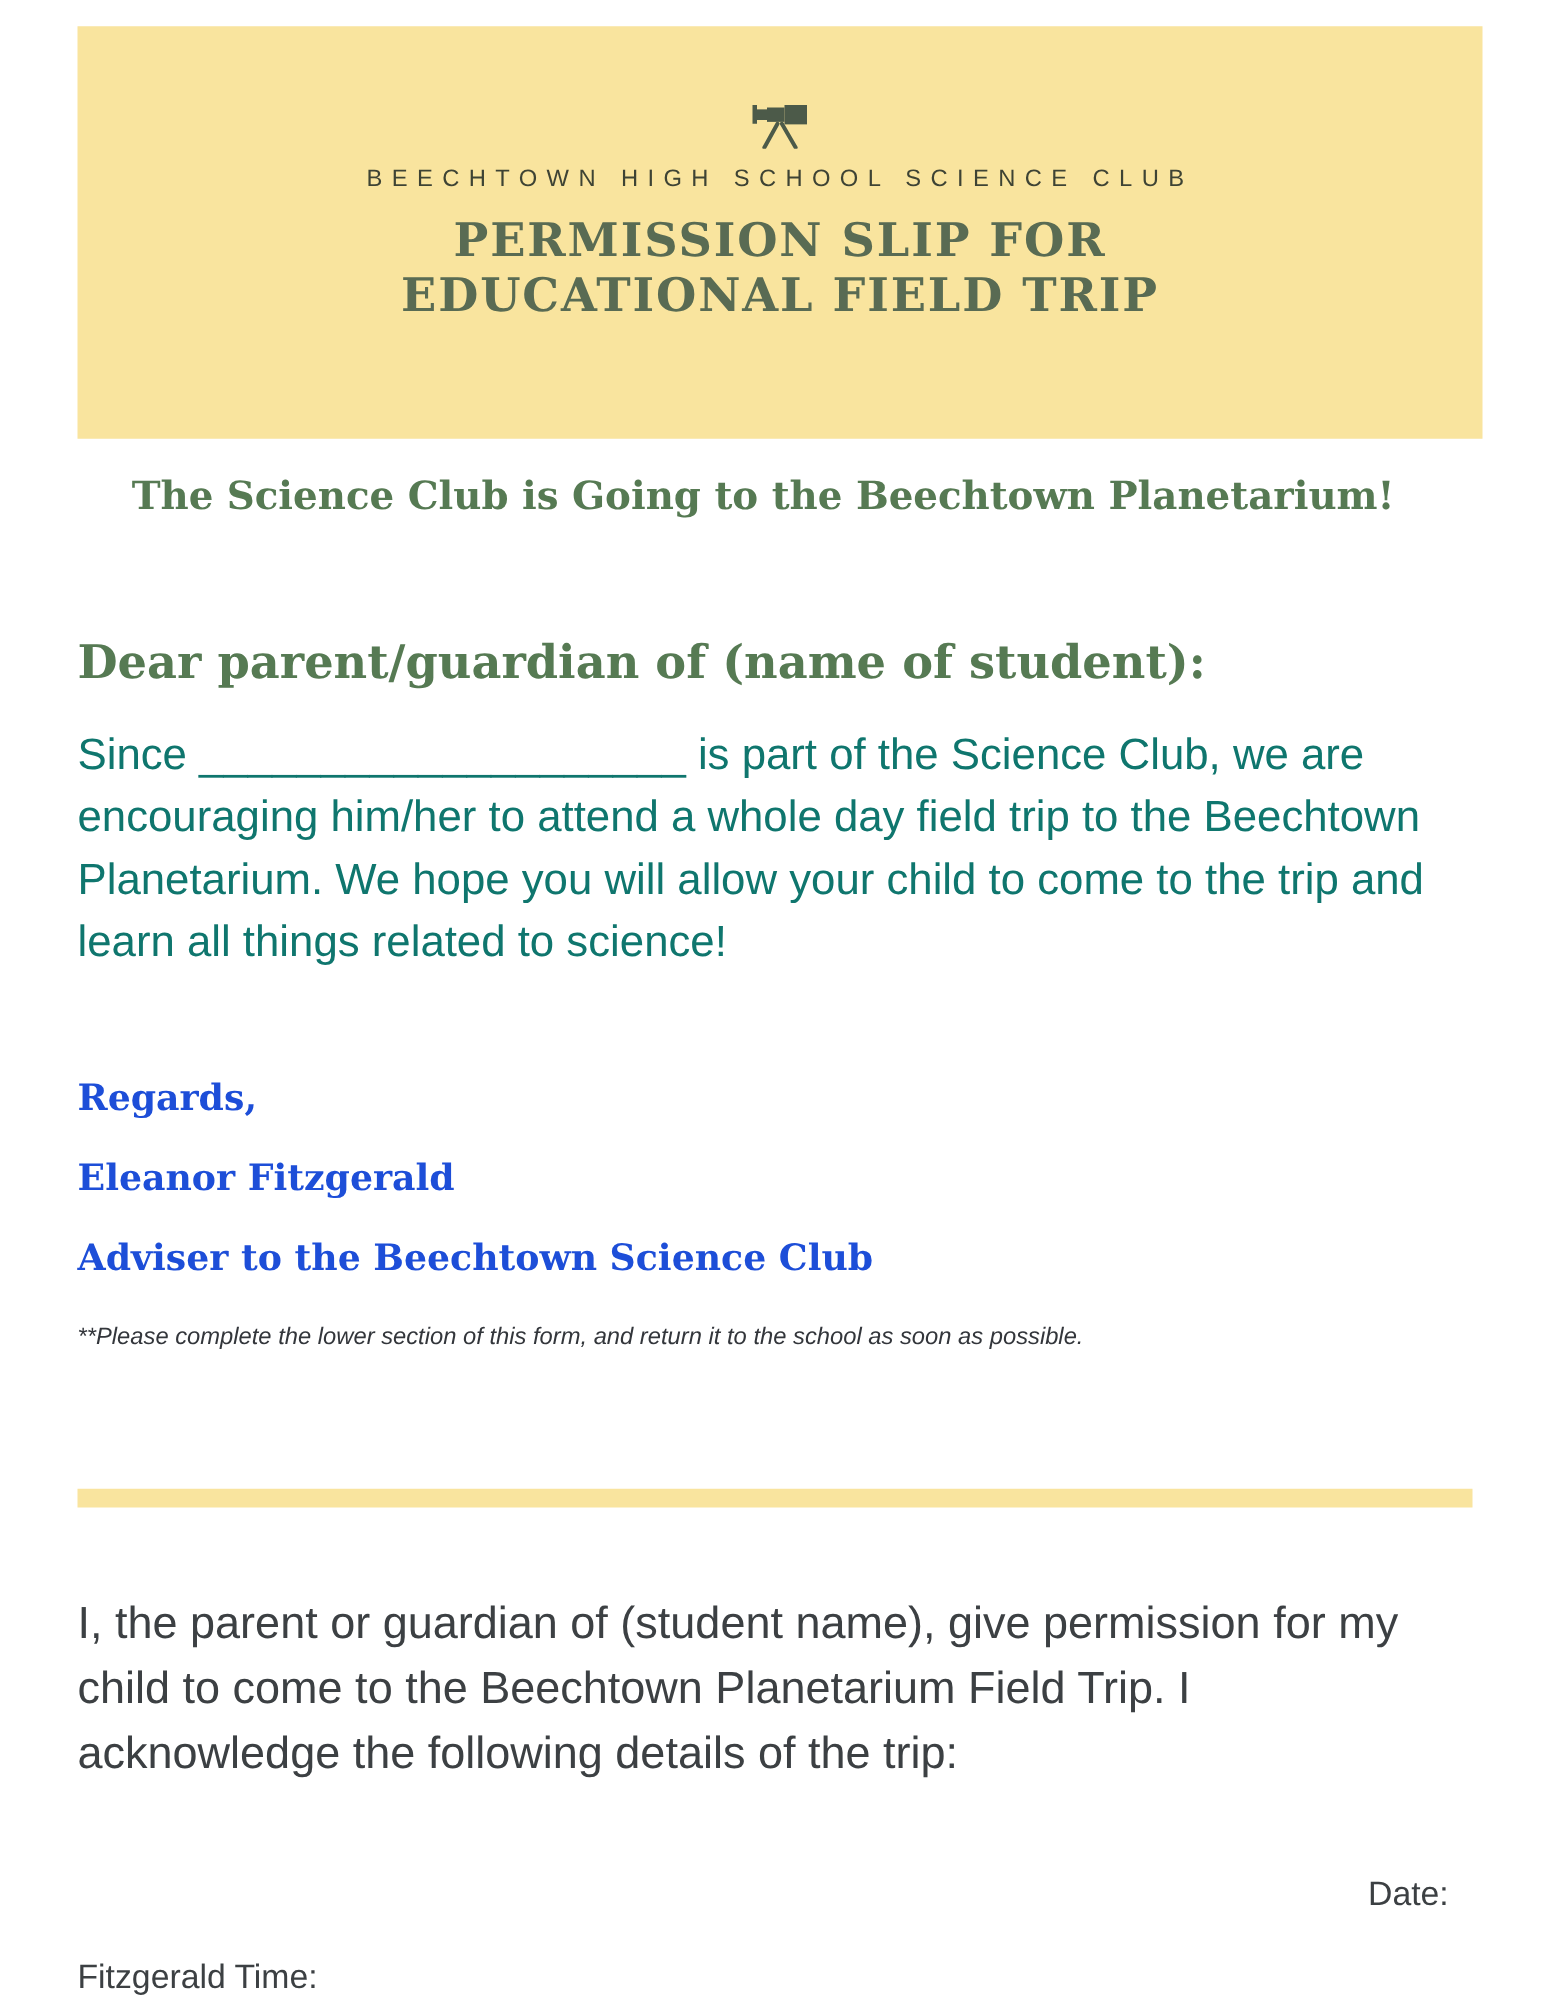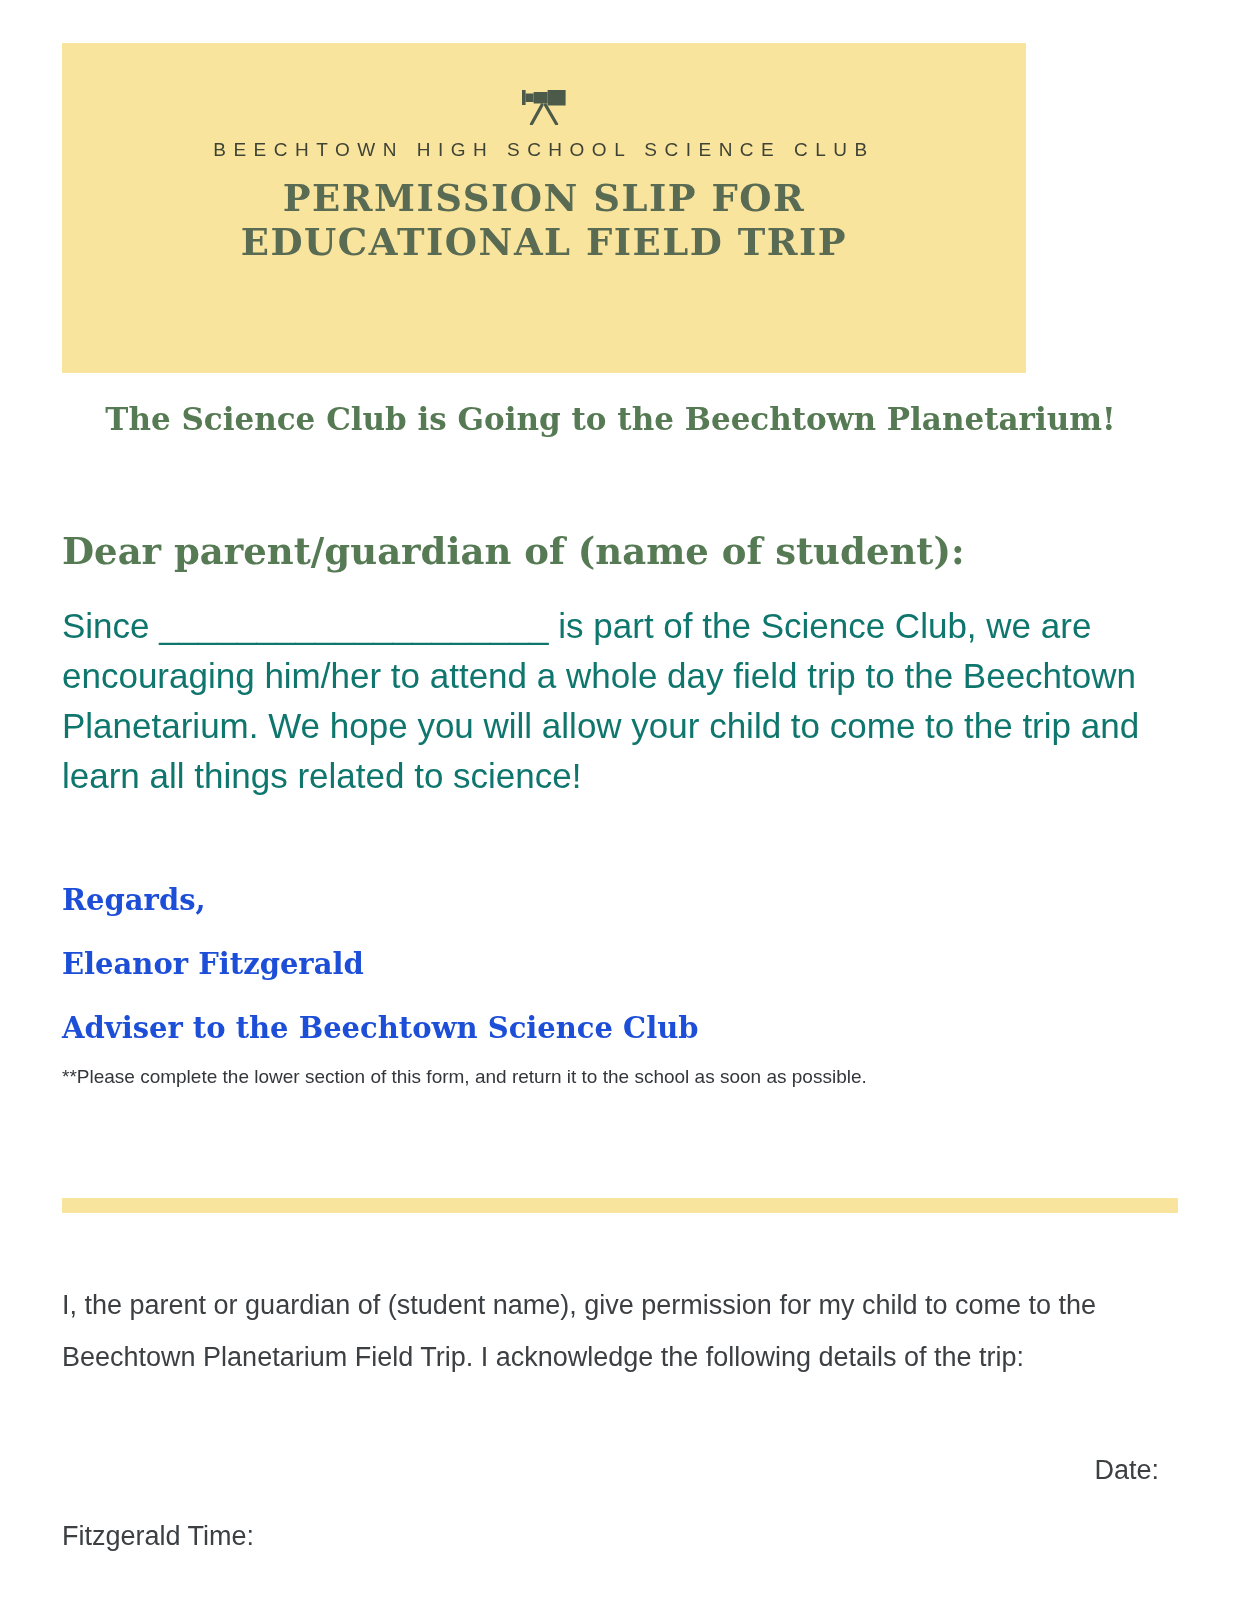--- a/index.html
+++ b/index.html
@@ -14,26 +14,26 @@
     position: relative;
     width: 1237px;
     height: 1600px;
     overflow: hidden;
     box-sizing: border-box;
   }
 
   
   .band {
     box-sizing: border-box;
-    margin: 43px 59px 0 62px;
-    width: 964px;
+    margin: 21px 59px 0 62px;
+    width: 1124px;
     height: 330px;
     background: #F9E49E;
     text-align: center;
-    padding-top: 40px;
+    padding-top: 56px;
   }
   .band .icon-wrap { height: 44px; }
   .band .icon-wrap svg { display: inline-block; }
   .club-name {
     margin-top: 12px;
     font-size: 19px;
     letter-spacing: 7.5px;
     color: #3E4334;
     font-weight: 400;
   }
@@ -76,33 +76,34 @@
   .closing { margin-top: 82px; }
   .closing-line {
     font-family: "DejaVu Serif", serif;
     font-weight: 700;
     font-size: 29px;
     color: #1d4ed8;
     margin-top: 30px;
   }
   .closing-line:first-child { margin-top: 0; }
   .footnote {
-    margin-top: 21px;
+    margin-top: 36px;
     font-size: 19px;
     color: #33363B;
+    font-style: italic;
   }
   .divider {
     margin-top: 110px;
     width: 1116px;
     height: 15px;
     background: #F9E49E;
   }
   .ack-par {
     margin-top: 66px;
-    font-size: 27px;
+    font-size: 36px;
     line-height: 52px;
     color: #3C4043;
     max-width: 1118px;
   }
   .field-label {
     font-size: 27px;
     color: #3C4043;
   }
   .field-date { margin-top: 72px; text-align: right; }
   .field-departure { margin-top: 35px; }

